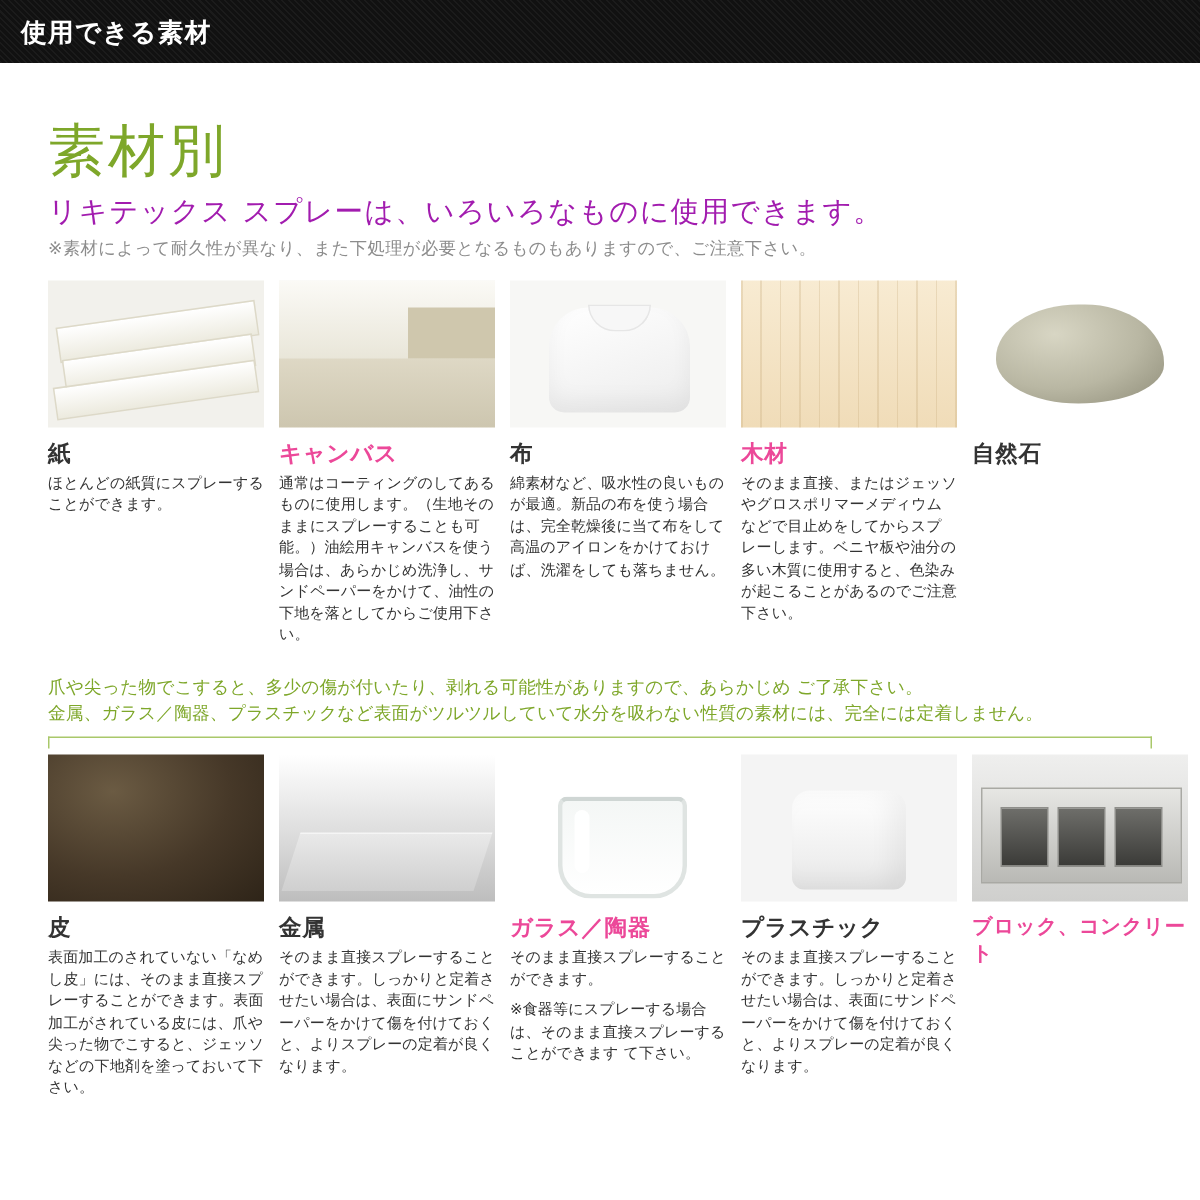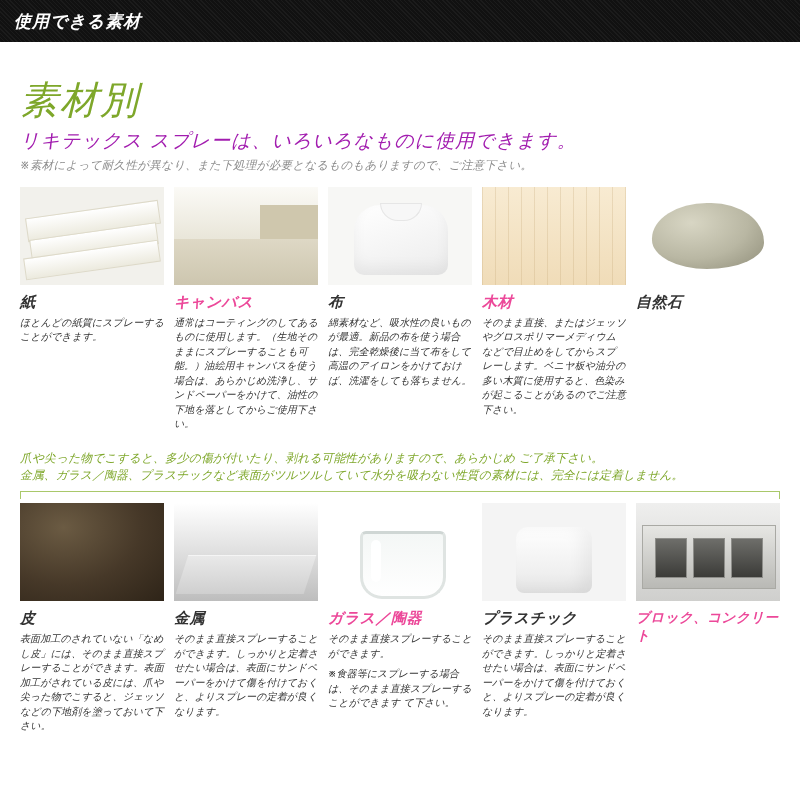--- a/index.html
+++ b/index.html
@@ -12,21 +12,20 @@
     background: #ffffff;
     font-family: "DejaVu Sans", "Liberation Sans", sans-serif;
     color: #222;
     overflow: hidden;
   }
   .page {
     position: relative;
     width: 800px;
     height: 596px;
     box-sizing: border-box;
-    font-style: italic;
   }
   
   .header-bar {
     position: relative;
     height: 42px;
     background: #111111;
     background-image:
       repeating-linear-gradient(45deg, rgba(255,255,255,0.045) 0px, rgba(255,255,255,0.045) 1px, rgba(0,0,0,0) 1px, rgba(0,0,0,0) 3px);
     display: flex;
     align-items: center;
@@ -34,21 +33,21 @@
   }
   .header-bar .title {
     color: #ffffff;
     font-size: 17px;
     font-weight: bold;
     letter-spacing: 1px;
     padding-left: 14px;
   }
   
   .content {
-    padding: 0 16px;
+    padding: 0 28px;
     box-sizing: border-box;
     margin-top: 38px;
   }
   .main-title {
     font-size: 38px;
     color: #7ea72a;
     font-weight: normal;
     margin: 22px 0 6px 4px;
     letter-spacing: 2px;
     line-height: 1.1;

